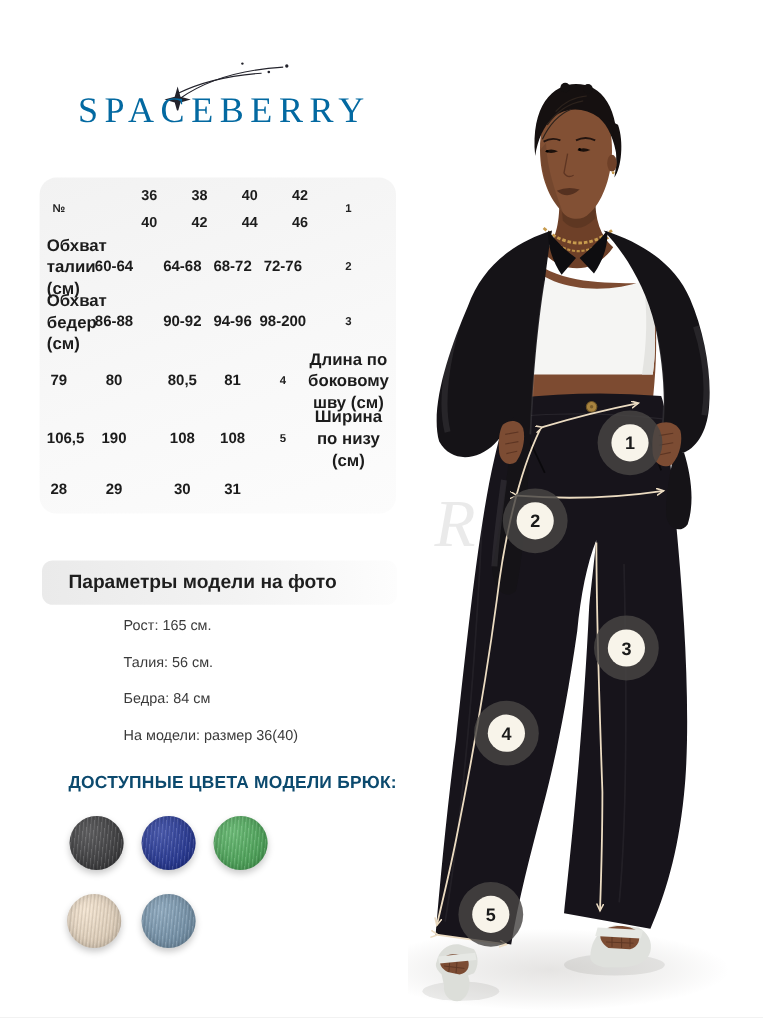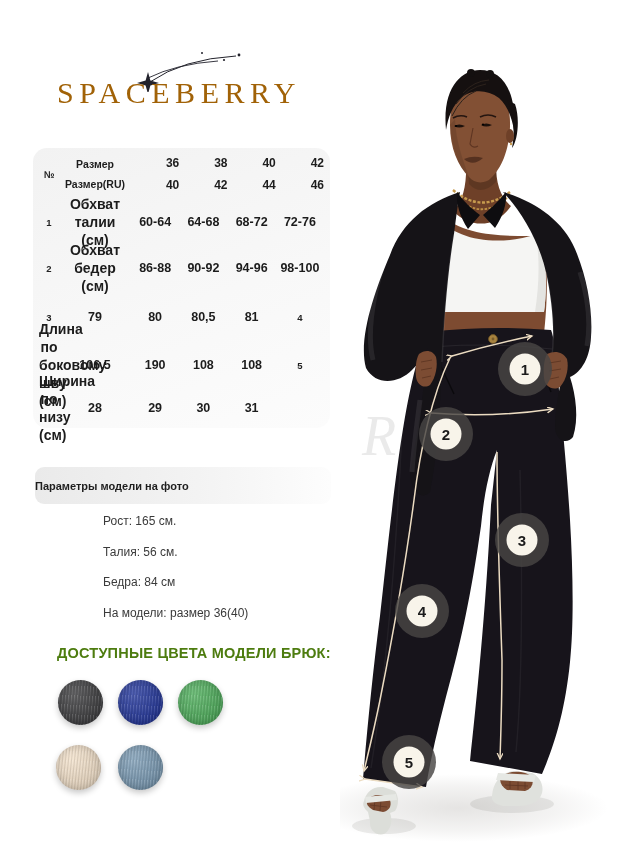--- a/index.html
+++ b/index.html
@@ -6,21 +6,21 @@
   *{box-sizing:border-box;}
   .page{
     position:relative;width:636px;height:848px;margin:0 auto;
     background:#ffffff;overflow:hidden;
     font-family:"Liberation Sans","DejaVu Sans",sans-serif;color:#1d1d1d;
   }
   
   .logo-wrap{position:absolute;left:57px;top:76px;width:260px;}
   .logo-text{
     font-family:"Liberation Serif","DejaVu Serif",serif;
-    font-size:30px;font-weight:500;letter-spacing:5.5px;color:#a16207;white-space:nowrap;
+    font-size:30px;font-weight:500;letter-spacing:5.5px;color:#0369a1;white-space:nowrap;text-align:center;
   }
   .comet{position:absolute;left:98px;top:47px;width:150px;height:45px;}
   
   .size-card{
     position:absolute;left:33px;top:148px;width:297px;height:280px;
     background:linear-gradient(160deg,#f2f2f2 0%,#f8f8f8 55%,#fcfcfc 100%);
     border-radius:14px;
     display:grid;
     grid-template-columns:20px 72px repeat(4,1fr);
     grid-template-rows:52px 44px 48px 50px 46px 40px;
@@ -33,27 +33,27 @@
   .cell-val{font-size:12.5px;font-weight:600;color:#1c1c1c;}
   .stack2{display:flex;flex-direction:column;gap:8px;justify-content:center;}
   .hdr-label{font-size:10.5px;font-weight:700;}
   .hdr-val{font-size:12px;font-weight:700;text-align:right;}
   
   .params-banner{
     position:absolute;left:35px;top:467px;width:296px;height:37px;border-radius:9px;
     background:linear-gradient(90deg,#eaeaea 0%,#f3f3f3 55%,#fdfdfd 100%);
     display:flex;align-items:center;
   }
-  .params-banner span{font-size:11px;font-weight:700;color:#1e1e1e;}
+  .params-banner span{font-size:16px;font-weight:700;padding-left:22px;color:#1e1e1e;}
   .params-list{position:absolute;left:57px;top:514px;}
   .params-list div{font-size:12px;color:#3a3a3a;margin-bottom:16.5px;margin-left:46px;}
   
   .colors-title{
     position:absolute;left:57px;top:645px;font-size:14.5px;font-weight:600;
-    letter-spacing:0.2px;color:#4d7c0f;white-space:nowrap;
+    letter-spacing:0.2px;color:#0c4a6e;white-space:nowrap;
   }
   .sw{
     position:absolute;width:45px;height:45px;border-radius:50%;
     box-shadow:0 3px 6px rgba(0,0,0,0.22), inset 0 0 8px rgba(0,0,0,0.18);
   }
   .sw::after{
     content:"";position:absolute;inset:0;border-radius:50%;
     background:
       repeating-linear-gradient(96deg,
         rgba(255,255,255,0.16) 0px, rgba(255,255,255,0) 1px,
@@ -82,24 +82,20 @@
     <path d="M50,25 L52.4,33.6 L61,36 L52.4,38.4 L50,47 L47.6,38.4 L39,36 L47.6,33.6 Z" fill="#23232c"></path>
   </svg>
   <div class="logo-wrap">
     <div class="logo-text">SPACEBERRY</div>
   </div>
 
   <div class="size-card">
 
     <div class="cell cell-num">№</div>
     <div class="cell stack2">
-      <div class="hdr-label">Размер</div>
-      <div class="hdr-label">Размер(RU)</div>
-    </div>
-    <div class="cell stack2">
       <div class="hdr-val">36</div>
       <div class="hdr-val">40</div>
     </div>
     <div class="cell stack2">
       <div class="hdr-val">38</div>
       <div class="hdr-val">42</div>
     </div>
     <div class="cell stack2">
       <div class="hdr-val">40</div>
       <div class="hdr-val">44</div>
@@ -114,21 +110,21 @@
     <div class="cell cell-val">60-64</div>
     <div class="cell cell-val">64-68</div>
     <div class="cell cell-val">68-72</div>
     <div class="cell cell-val">72-76</div>
 
     <div class="cell cell-num">2</div>
     <div class="cell cell-label">Обхват бедер (см)</div>
     <div class="cell cell-val">86-88</div>
     <div class="cell cell-val">90-92</div>
     <div class="cell cell-val">94-96</div>
-    <div class="cell cell-val">98-100</div>
+    <div class="cell cell-val">98-200</div>
 
     <div class="cell cell-num">3</div>
     <div class="cell cell-val">79</div>
     <div class="cell cell-val">80</div>
     <div class="cell cell-val">80,5</div>
     <div class="cell cell-val">81</div>
 
     <div class="cell cell-num">4</div>
     <div class="cell cell-label">Длина по боковому шву (см)</div>
     <div class="cell cell-val">106,5</div>

